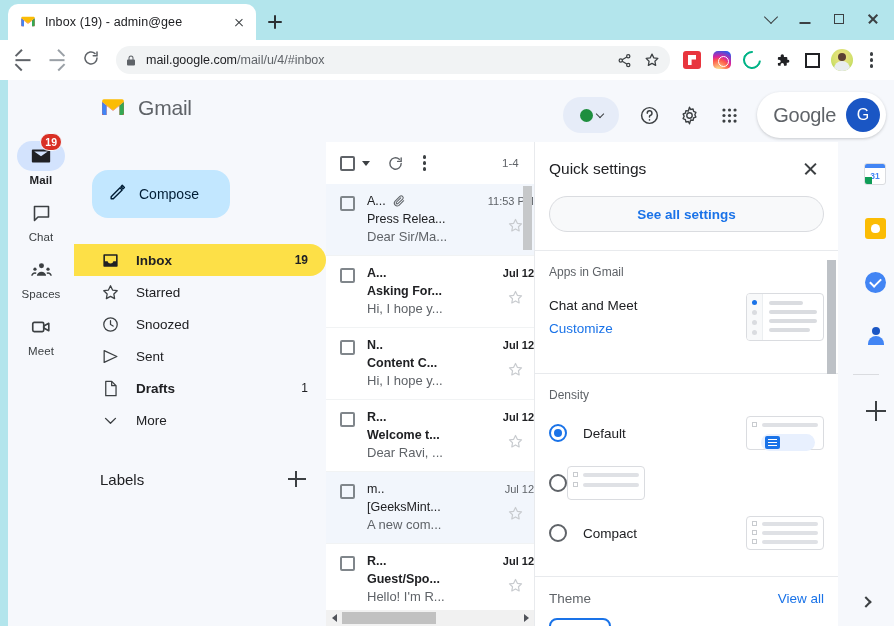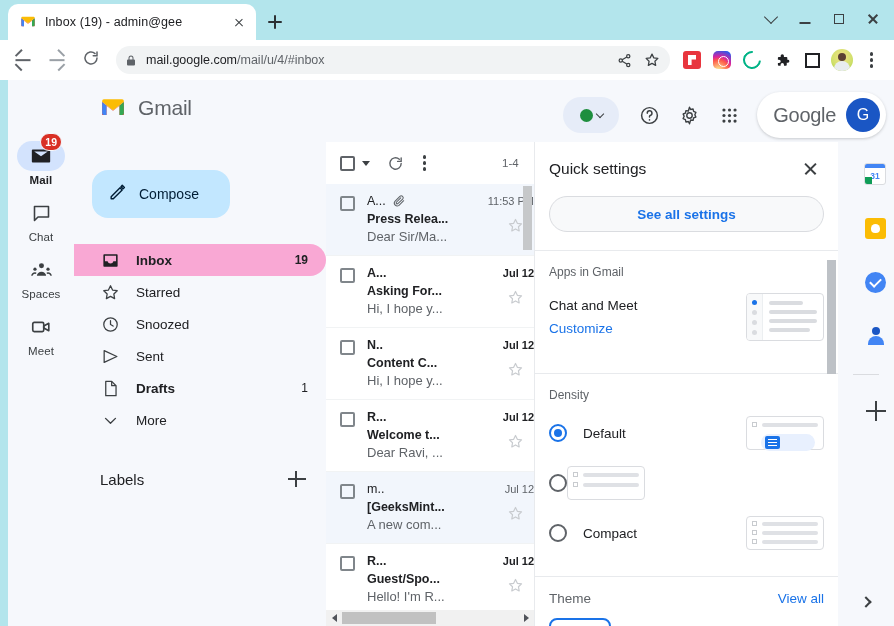--- a/index.html
+++ b/index.html
@@ -149,21 +149,21 @@
   
   .side { position: absolute; left: 74px; top: 62px; width: 252px; height: 484px; background:#f6f8fc; padding-top:28px; }
   .compose {
     margin: 0 0 0 18px; width: 138px; height: 48px; border-radius: 16px; background:#c2e7ff;
     display:flex; align-items:center; padding: 0 16px; cursor:pointer;
   }
   .compose-lbl { font-size: 14px; color:#001d35; margin-left: 12px; }
   .folders { margin-top: 26px; }
   .folder { height: 32px; display:flex; align-items:center; border-radius: 0 16px 16px 0;
             padding-left: 26px; padding-right: 18px; cursor:pointer; margin-bottom: 0; }
-  .folder.active { background:#f9a8d4; }
+  .folder.active { background:#fde047; }
   .f-ic { width: 20px; flex: 0 0 20px; display:flex; align-items:center; justify-content:center; margin-right: 16px; }
   .f-lbl { flex: 1 1 auto; font-size: 13.5px; color: #202124; }
   .folder.active .f-lbl, .folder.bold .f-lbl { font-weight: bold; }
   .f-count { font-size: 12px; color: #202124; }
   .folder.active .f-count { font-weight: bold; }
   .labels-row { margin-top: 26px; display:flex; align-items:center; padding-left: 26px; padding-right: 18px; height: 34px; }
   .labels-t { flex:1 1 auto; font-size: 15px; color:#202124; }
   .plus-ic { width: 22px; height:22px; position: relative; cursor:pointer; }
   .plus-ic::before, .plus-ic::after { content:""; position:absolute; background:#3c4043; }
   .plus-ic::before { left:2px; top:10.3px; width:18px; height:1.8px; }
@@ -185,21 +185,21 @@
   .row-cb { width: 15px; height:15px; border:2px solid #80868b; border-radius:2px; flex:0 0 15px; margin-top:3px; }
   .row-body { flex:1 1 auto; margin-left: 12px; overflow:hidden; }
   .row-top { display:flex; align-items:center; height:16px; }
   .row-from { font-size: 12.5px; color:#202124; font-weight:bold; white-space:nowrap; overflow:hidden; }
   .row.read .row-from { font-weight: normal; }
   .row-clip { margin-left: 6px; display:flex; align-items:center; }
   .row-date { margin-left: auto; font-size: 11px; color:#202124; font-weight:bold; white-space:nowrap; padding-left:4px; }
   .row.read .row-date { font-weight: normal; color:#5f6368; }
   .row-subj { font-size: 12.5px; color:#202124; font-weight:bold; margin-top:4px; white-space:nowrap; overflow:hidden;
               padding-right: 26px; }
-  .row.read .row-subj { font-weight: bold; margin-top: 32px; }
+  .row.read .row-subj { font-weight: normal; margin-top: 32px; }
   .row-snip { font-size: 13px; color:#5f6368; margin-top:4px; white-space:nowrap; overflow:hidden; padding-right: 26px; }
   .row-star { position:absolute; right: 10px; top: 33px; }
 
   .list-scroll { position:absolute; right: 1px; top: 0; width: 11px; bottom: 0; }
   .list-thumb { position:absolute; right:1px; top: 2px; width: 9px; height: 64px; background:#c6c8ca; border-radius:0; }
 
   .hscroll { position:absolute; left: 326px; bottom: 0; width: 208px; height: 16px; background:#f1f1f1;
              display:flex; align-items:center; }
   .h-arrow { width: 16px; height:16px; display:flex; align-items:center; justify-content:center; flex:0 0 16px; }
   .h-tri-l { width:0;height:0;border-top:4px solid transparent;border-bottom:4px solid transparent;border-right:5px solid #50535a; }

